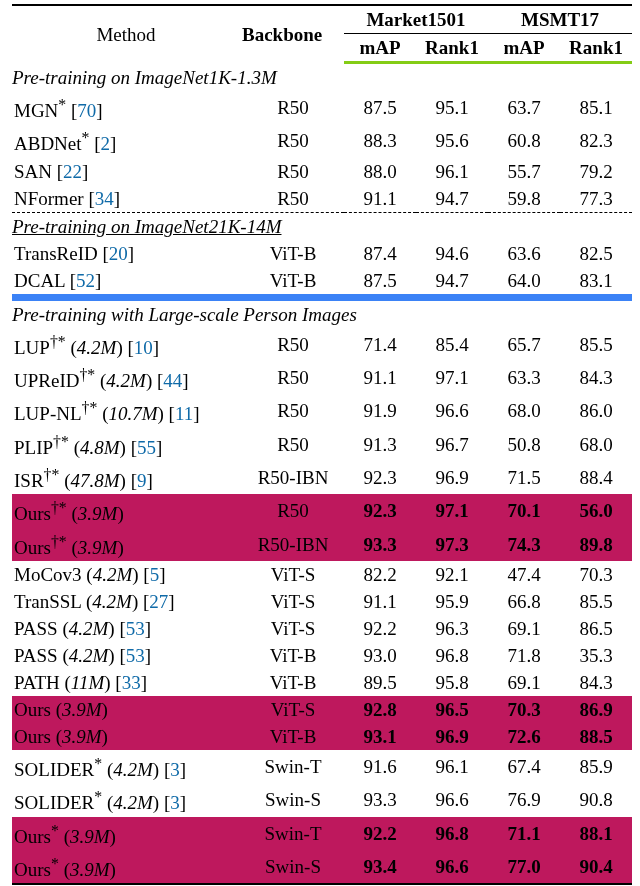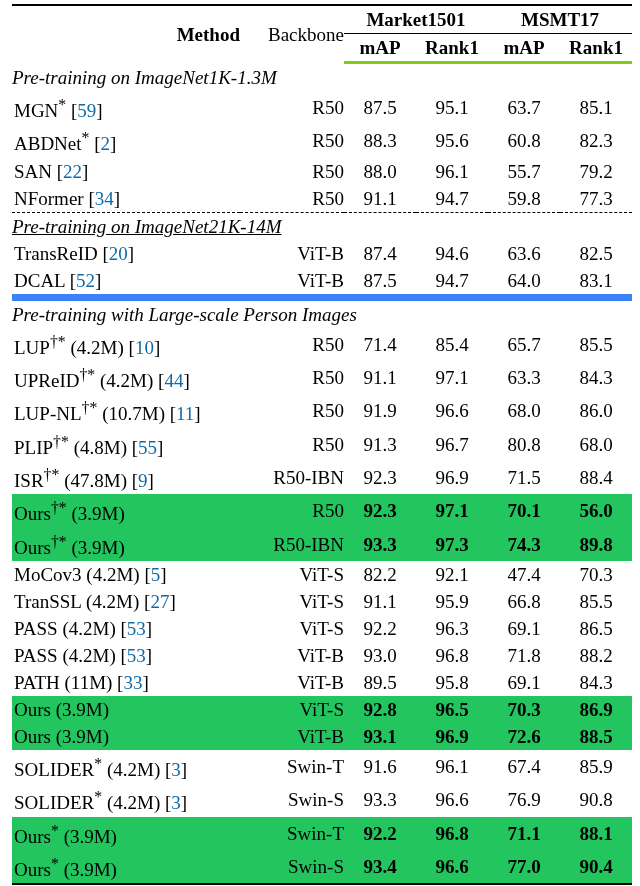--- a/index.html
+++ b/index.html
@@ -13,32 +13,32 @@
   .tbl-wrap{padding:4px 8px 0 12px;}
   table{border-collapse:collapse;width:620px;table-layout:fixed;}
   col.cm{width:228px;}
   col.cb{width:104px;}
   col.cv{width:72px;}
   th,td{padding:0;line-height:27px;white-space:nowrap;}
   .top-rule td,.top-rule th{border-top:2px solid #000;}
   .bot-rule td,.bot-rule th{border-bottom:2px solid #000;}
   .hdr-dataset{border-bottom:1px solid #000;text-align:center;font-weight:bold;}
   .hdr-metric{text-align:center;font-weight:bold;}
-  .hdr-method{text-align:right;font-weight:bold;}
-  .hdr-bb{text-align:right;font-weight:normal;padding-left:2px;}
+  .hdr-method{text-align:center;font-weight:normal;}
+  .hdr-bb{text-align:left;font-weight:bold;padding-left:2px;}
   .sub-row td{border-bottom:3px solid #84cc16;}
   .sec-row td{font-style:italic;border-top:7px solid #3b82f6;}
   .sec-row.dash td{border-top:1px dashed #000;text-decoration:underline;}
   td.m{padding-left:2px;}
-  td.bb{padding-left:2px;text-align:right;}
+  td.bb{padding-left:2px;text-align:center;}
   td.v{text-align:center;}
   .b{font-weight:bold;}
   .cite{color:#0f6aa8;}
-  .ital{}
-  .hl td{background:#22c55e;}
+  .ital{font-style:italic;}
+  .hl td{background:#be185d;}
   .caption{
     font-size:19px;
     padding:6px 4px 8px 4px;
   }
 </style>
 </head>
 <body>
 
 <div class="tbl-wrap">
 <table>
@@ -60,21 +60,21 @@
         <tr class="sub-row">
           <td class="hdr-metric">mAP</td>
           <td class="hdr-metric">Rank1</td>
           <td class="hdr-metric">mAP</td>
           <td class="hdr-metric">Rank1</td>
         </tr>
         <tr class="sec-row">
           <td colspan="6" style="border-top: none;">Pre-training on ImageNet1K-1.3M</td>
         </tr>
         <tr>
-          <td class="m">MGN<sup>*</sup> [<span class="cite">59</span>]</td>
+          <td class="m">MGN<sup>*</sup> [<span class="cite">70</span>]</td>
           <td class="bb">R50</td>
           <td class="v">87.5</td>
           <td class="v">95.1</td>
           <td class="v">63.7</td>
           <td class="v">85.1</td>
         </tr>
         <tr>
           <td class="m">ABDNet<sup>*</sup> [<span class="cite">2</span>]</td>
           <td class="bb">R50</td>
           <td class="v">88.3</td>
@@ -142,21 +142,21 @@
           <td class="v">91.9</td>
           <td class="v">96.6</td>
           <td class="v">68.0</td>
           <td class="v">86.0</td>
         </tr>
         <tr>
           <td class="m">PLIP<sup>†*</sup> (<span class="ital">4.8M</span>) [<span class="cite">55</span>]</td>
           <td class="bb">R50</td>
           <td class="v">91.3</td>
           <td class="v">96.7</td>
-          <td class="v">80.8</td>
+          <td class="v">50.8</td>
           <td class="v">68.0</td>
         </tr>
         <tr>
           <td class="m">ISR<sup>†*</sup> (<span class="ital">47.8M</span>) [<span class="cite">9</span>]</td>
           <td class="bb">R50-IBN</td>
           <td class="v">92.3</td>
           <td class="v">96.9</td>
           <td class="v">71.5</td>
           <td class="v">88.4</td>
         </tr>
@@ -199,21 +199,21 @@
           <td class="v">96.3</td>
           <td class="v">69.1</td>
           <td class="v">86.5</td>
         </tr>
         <tr>
           <td class="m">PASS (<span class="ital">4.2M</span>) [<span class="cite">53</span>]</td>
           <td class="bb">ViT-B</td>
           <td class="v">93.0</td>
           <td class="v">96.8</td>
           <td class="v">71.8</td>
-          <td class="v">88.2</td>
+          <td class="v">35.3</td>
         </tr>
         <tr>
           <td class="m">PATH (<span class="ital">11M</span>) [<span class="cite">33</span>]</td>
           <td class="bb">ViT-B</td>
           <td class="v">89.5</td>
           <td class="v">95.8</td>
           <td class="v">69.1</td>
           <td class="v">84.3</td>
         </tr>
         <tr class="hl">

